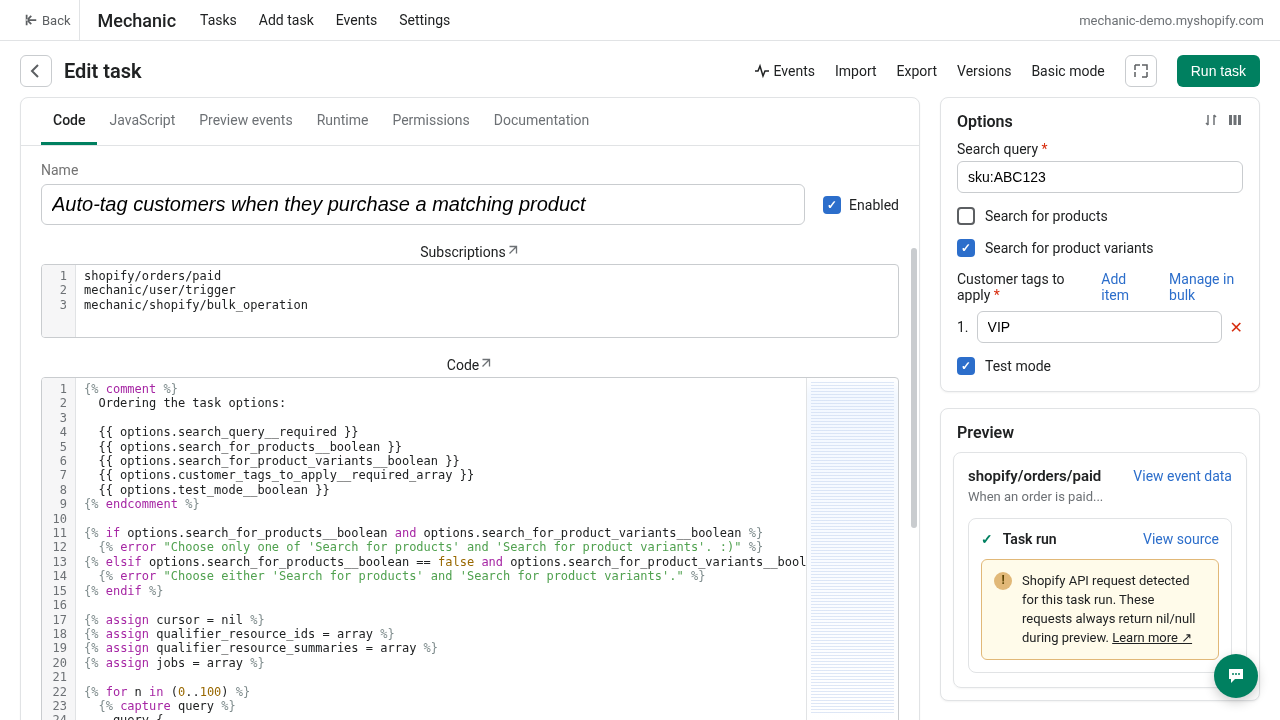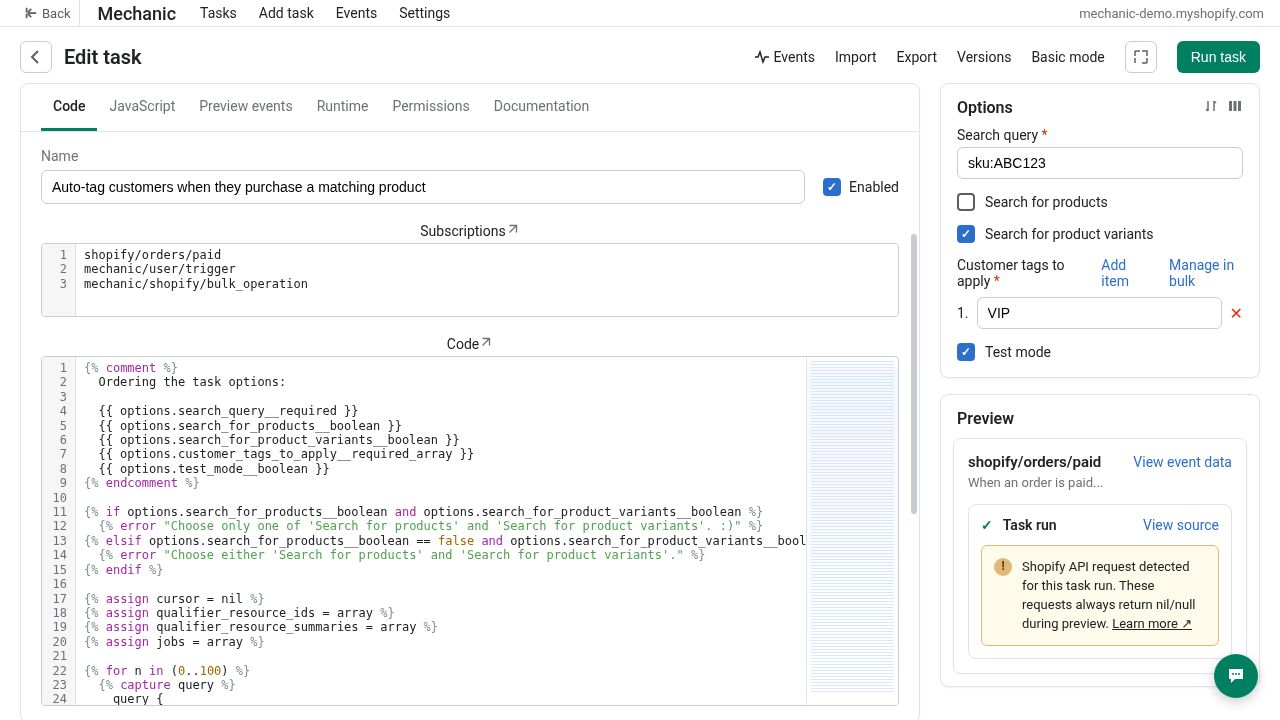--- a/index.html
+++ b/index.html
@@ -1,19 +1,19 @@
 <!DOCTYPE html>
 <html><head>
 <meta charset="utf-8">
 <style>
   * { box-sizing: border-box; margin: 0; padding: 0; }
   body { font-family: -apple-system, BlinkMacSystemFont, "Segoe UI", Roboto, sans-serif; font-size: 14px; color: #202223; background: #fff; width: 1280px; height: 720px; overflow: hidden; position: relative; }
 
   
-  .topbar { height: 27px; border-bottom: 1px solid #e1e3e5; display: flex; align-items: center; padding: 0 16px; }
+  .topbar { height: 41px; border-bottom: 1px solid #e1e3e5; display: flex; align-items: center; padding: 0 16px; }
   .back-btn { display: flex; align-items: center; gap: 4px; padding: 4px 8px; border-right: 1px solid #e1e3e5; height: 100%; cursor: pointer; color: #5c5f62; font-size: 13px; }
   .brand { font-size: 18px; font-weight: 500; margin-left: 18px; margin-right: 24px; }
   .topnav { display: flex; gap: 22px; }
   .topnav a { color: #202223; text-decoration: none; font-size: 14px; }
   .shop-domain { margin-left: auto; color: #6d7175; font-size: 13px; }
 
   
   .page-header { display: flex; align-items: center; padding: 14px 20px 10px; gap: 12px; }
   .back-round { width: 32px; height: 32px; border: 1px solid #c9cccf; border-radius: 6px; display: flex; align-items: center; justify-content: center; cursor: pointer; }
   .page-title { font-size: 20px; font-weight: 600; }
@@ -32,21 +32,21 @@
 
   
   .tabs { display: flex; border-bottom: 1px solid #e1e3e5; padding: 0 20px; }
   .tab { padding: 14px 12px; color: #6d7175; cursor: pointer; font-size: 14px; border-bottom: 3px solid transparent; }
   .tab.active { color: #202223; border-bottom-color: #008060; font-weight: 500; }
 
   .card-body { padding: 16px 20px; }
 
   .field-label { font-size: 14px; margin-bottom: 6px; color: #737373; }
   .name-row { display: flex; align-items: center; gap: 18px; margin-bottom: 18px; }
-  .text-input { flex: 1; border: 1px solid #c9cccf; border-radius: 6px; padding: 8px 10px; font-size: 14px; }
+  .text-input { flex: 1; border: 1px solid #c9cccf; border-radius: 6px; padding: 8px 10px; font-size: 20px; font-style: italic; }
   .enabled-wrap { display: flex; align-items: center; gap: 8px; }
   .checkbox { width: 18px; height: 18px; border: 2px solid #5c5f62; border-radius: 4px; display: inline-flex; align-items: center; justify-content: center; cursor: pointer; flex-shrink: 0; }
   .checkbox.checked { background: #2c6ecb; border-color: #2c6ecb; }
   .checkbox.checked::after { content: "✓"; color: #fff; font-size: 12px; font-weight: bold; }
 
   .section-label { display: flex; align-items: center; justify-content: center; font-size: 14px; margin-bottom: 4px; }
   .popout-icon { cursor: pointer; color: #6d7175; }
 
   
   .editor { border: 1px solid #c9cccf; border-radius: 4px; font-family: ui-monospace, SFMono-Regular, Menlo, Consolas, monospace; font-size: 12px; display: flex; overflow: hidden; position: relative; }

